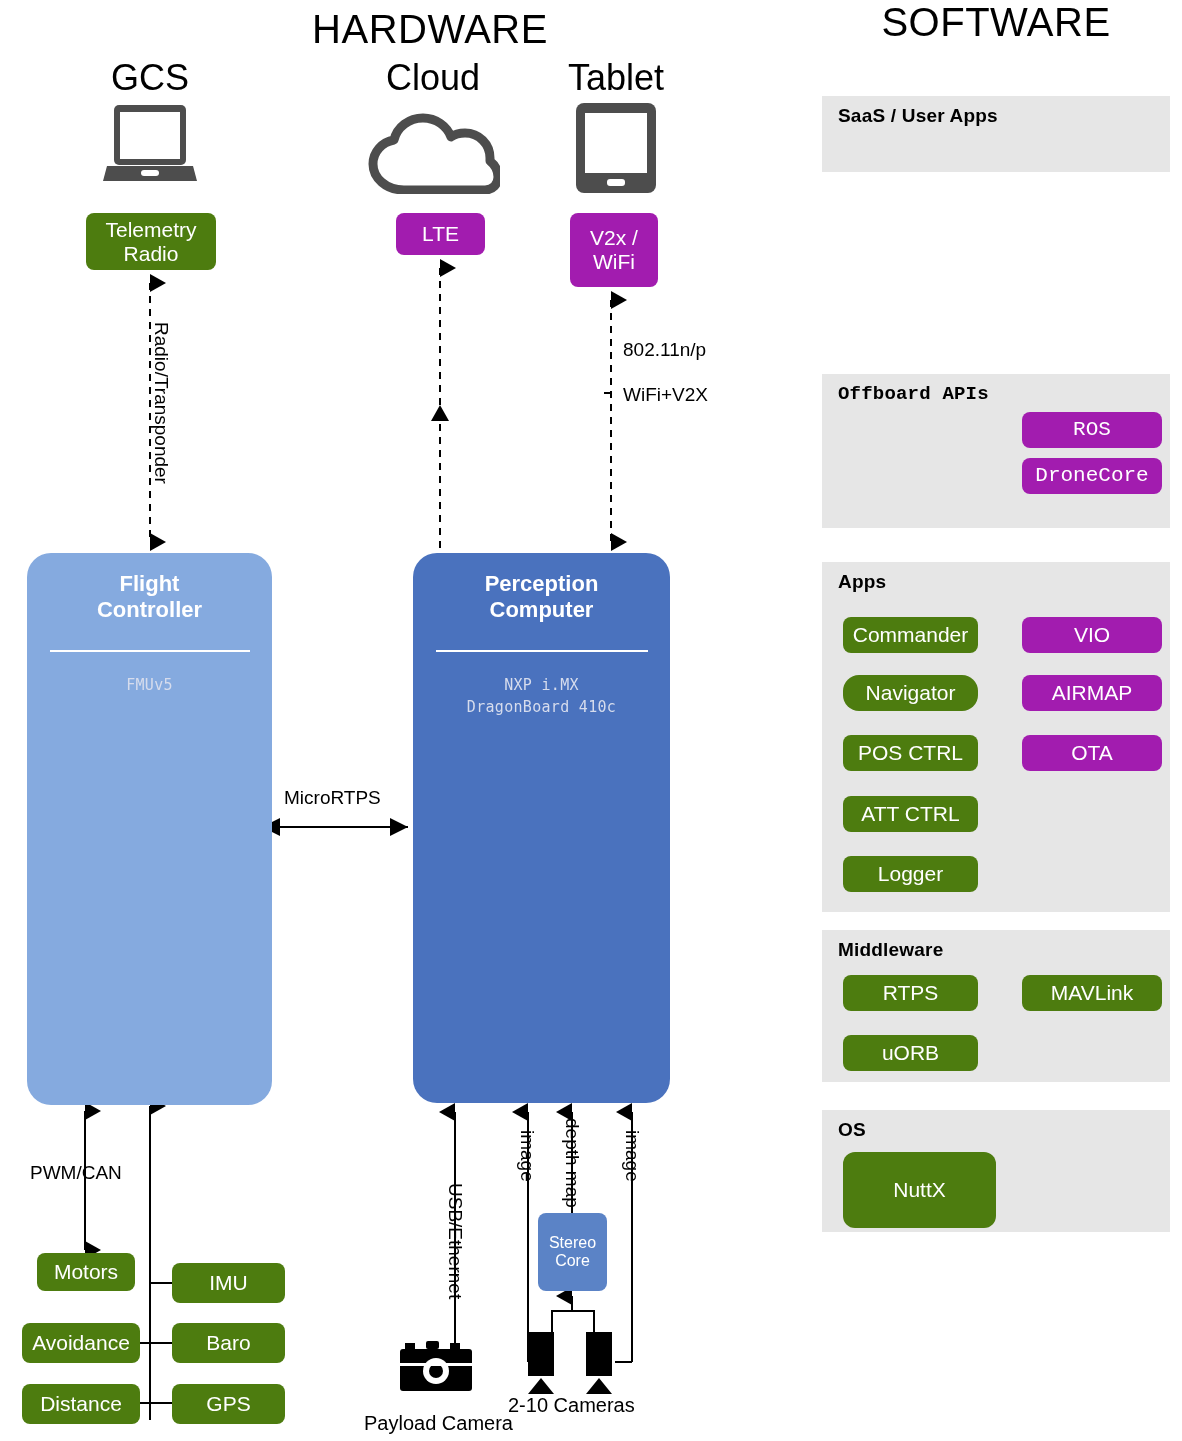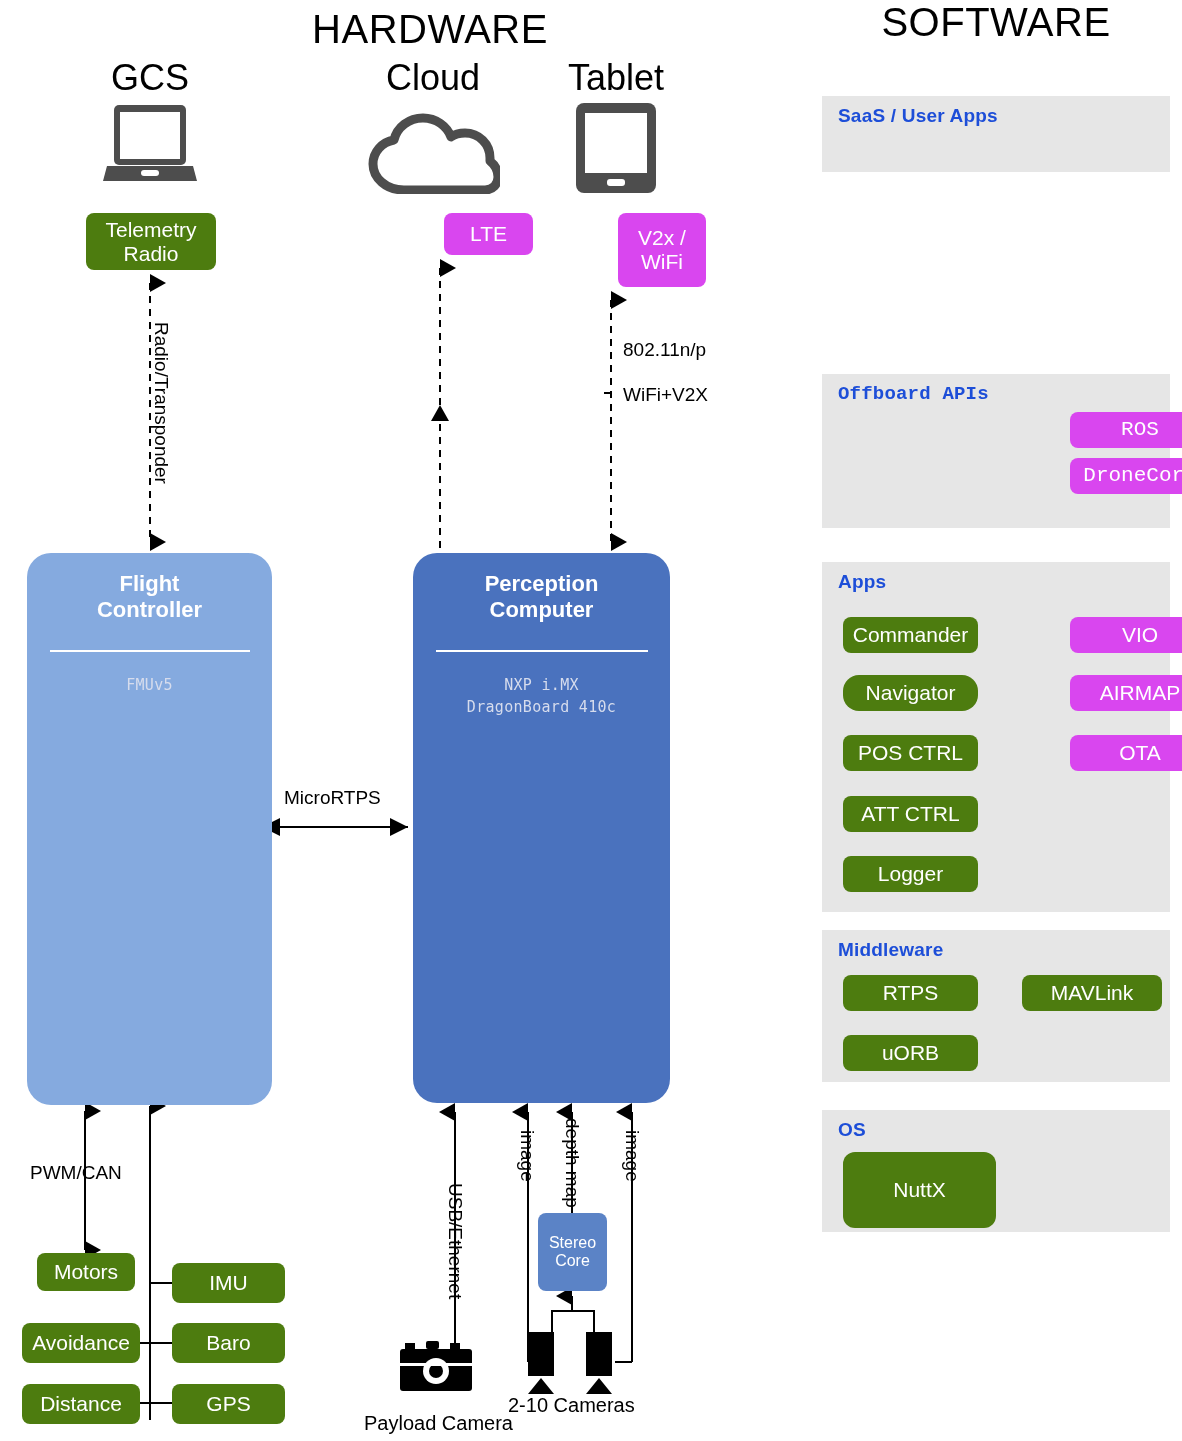--- a/index.html
+++ b/index.html
@@ -21,21 +21,21 @@
 
   
   .pill{
     border-radius:8px;
     display:flex;align-items:center;justify-content:center;
     color:#ffffff;text-align:center;line-height:1.12;
     box-sizing:border-box;
     font-size:21px;
   }
   .pill.light{background:#4d7c0f;}
-  .pill.dark{background:#d946ef;margin-left:48px;}
+  .pill.dark{background:#a21caf;}
   .pill.mid{background:#5b83c6;}
 
   
   .proc{
     border-radius:24px;box-sizing:border-box;
     color:#fff;
   }
   .proc .ptitle{
     text-align:center;font-weight:bold;font-size:22px;line-height:1.2;
     padding-top:18px;
@@ -45,21 +45,21 @@
   }
   .proc .psub{
     text-align:center;margin-top:22px;
     font-family:"DejaVu Sans Mono","Liberation Mono",monospace;
     font-size:15px;color:#d6dced;line-height:1.5;letter-spacing:0.3px;
   }
 
   
   .sw-panel{background:#e6e6e6;box-sizing:border-box;}
   .sw-panel .sw-head{
-    font-size:19px;font-weight:bold;color:#1d4ed8;
+    font-size:19px;font-weight:bold;color:#000000;
     padding:9px 0 0 16px;letter-spacing:0.2px;
   }
 
   
   .conn-label{font-size:19px;color:#000;white-space:nowrap;}
   .conn-label.rot{
     transform-origin:0 0;
     transform:rotate(90deg);
   }
 

